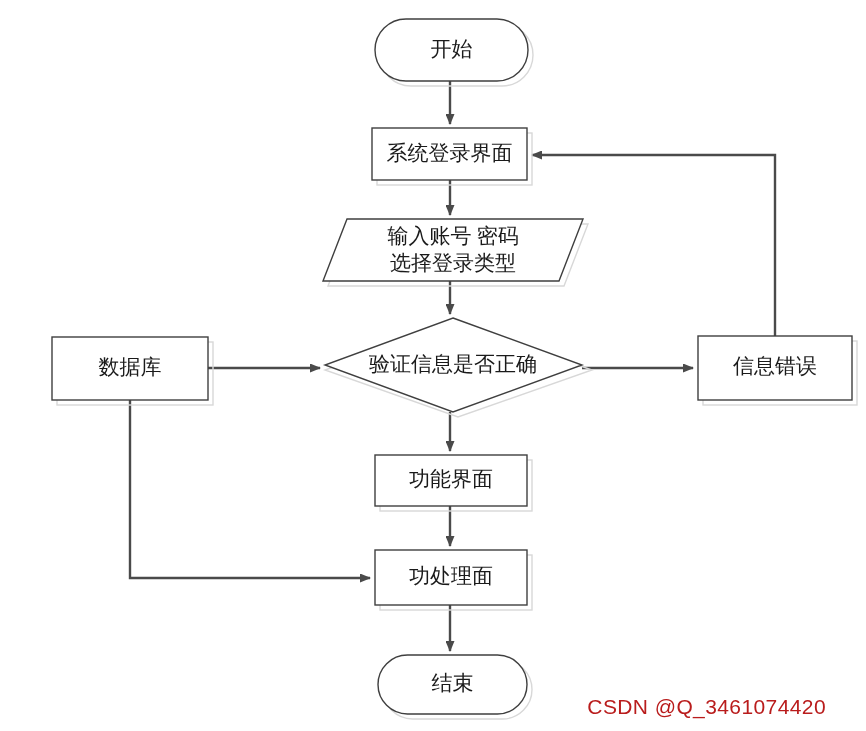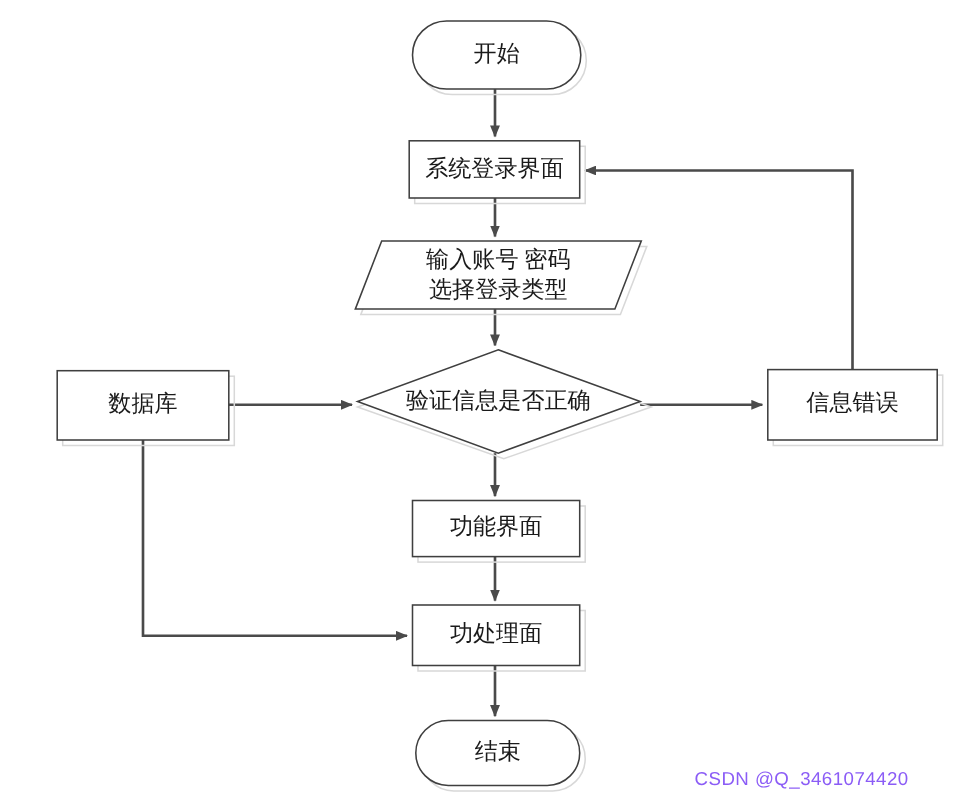--- a/index.html
+++ b/index.html
@@ -48,22 +48,22 @@
     stroke: #4a4a4a;
     stroke-width: 2.4;
     stroke-linejoin: miter;
     stroke-linecap: butt;
   }
   .watermark-text {
     position: absolute;
     right: 14px;
     bottom: 12px;
     font-family: "Liberation Sans", "DejaVu Sans", sans-serif;
-    font-size: 17px;
-    color: #8b5cf6;
+    font-size: 21px;
+    color: #b91c1c;
     letter-spacing: 0.4px;
     white-space: nowrap;
   }
 </style>
 </head>
 <body>
 
 <div id="flowchart-root">
 
   <svg class="diagram" viewBox="0 0 866 731" xmlns="http://www.w3.org/2000/svg">

